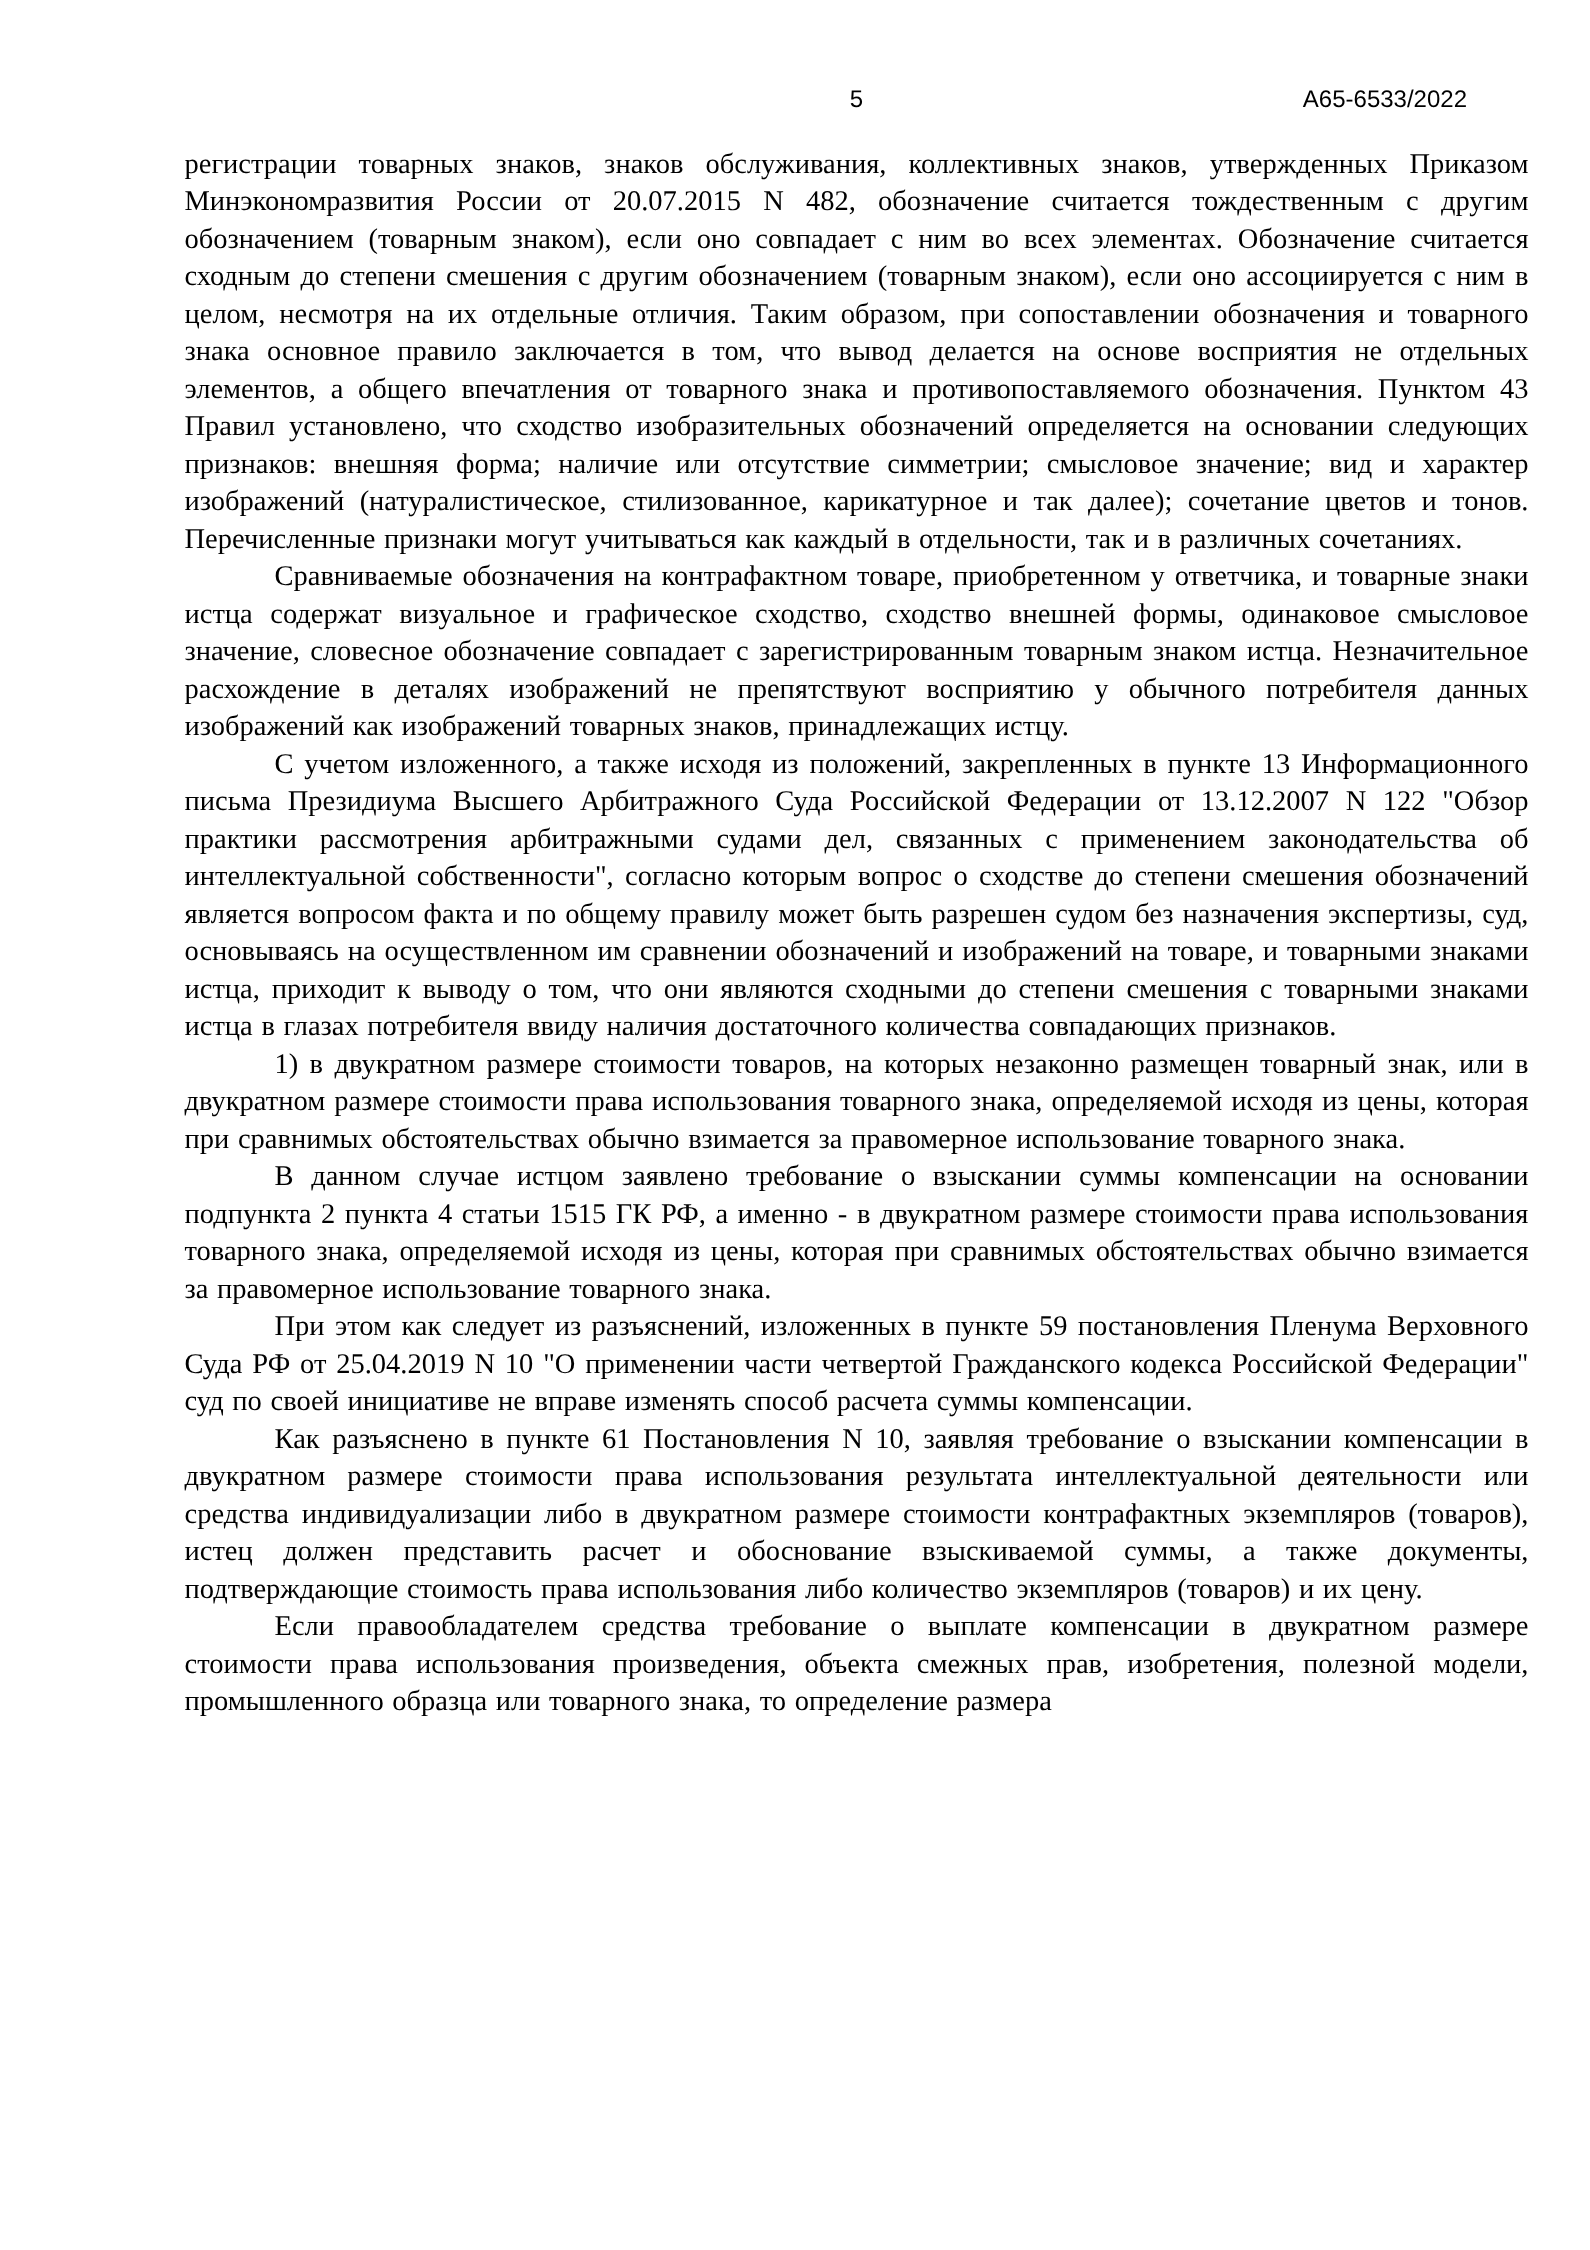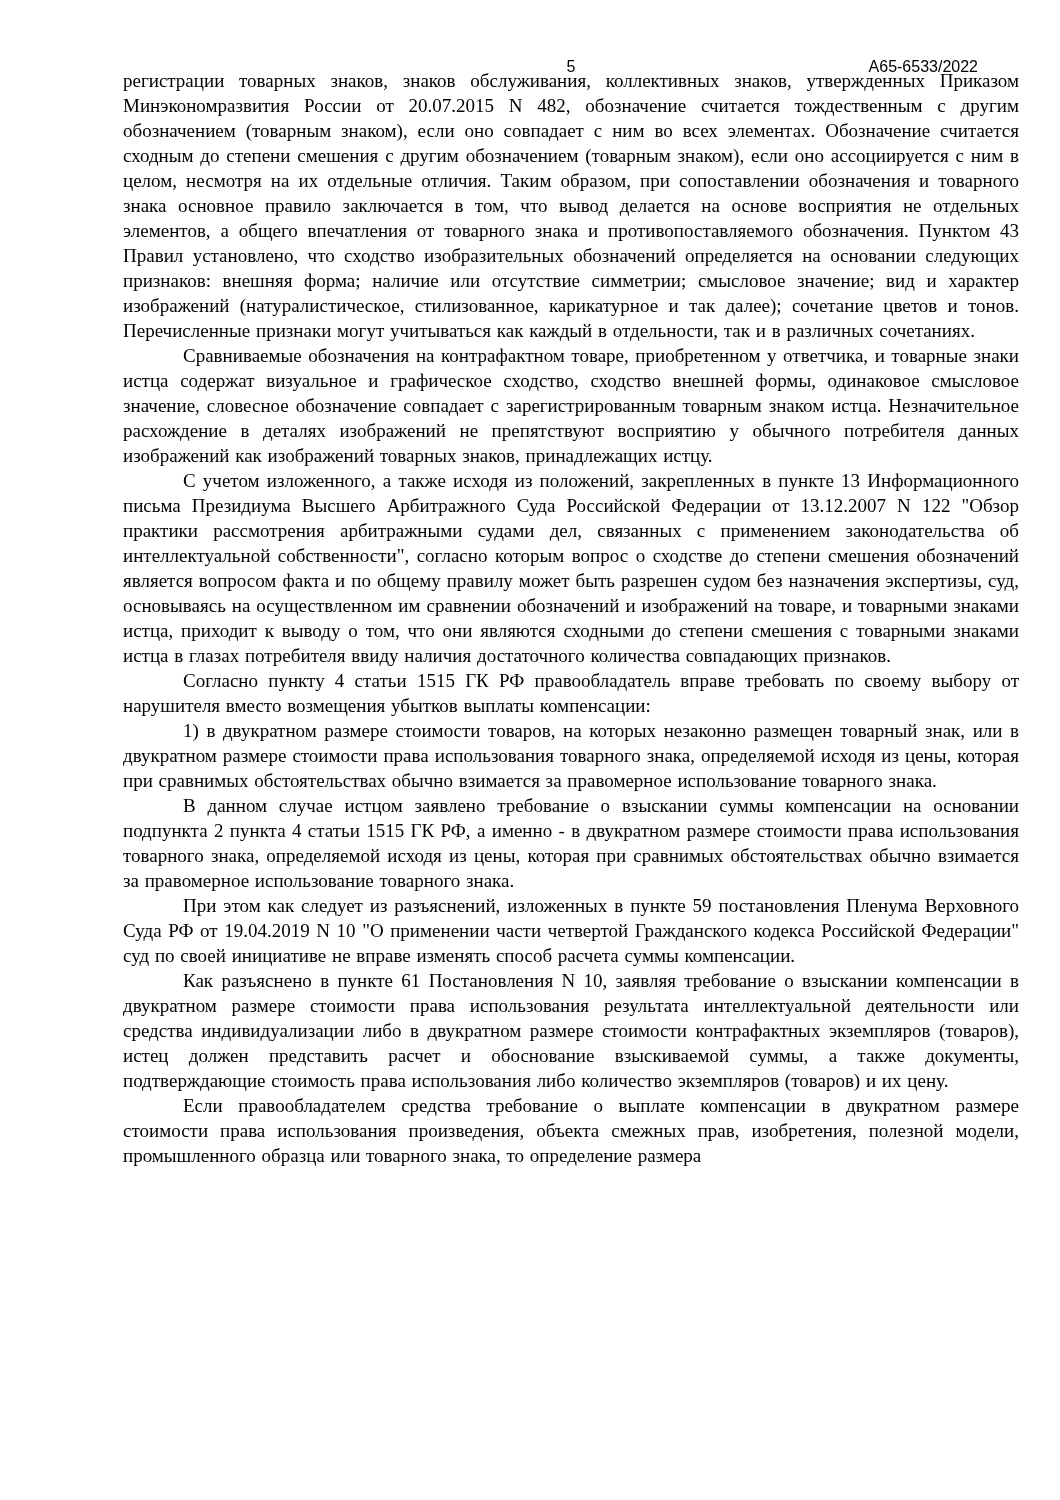--- a/index.html
+++ b/index.html
@@ -34,21 +34,21 @@
     text-align: center;
   }
   .case-number {
     position: absolute;
     right: 41px;
     top: 0;
     white-space: nowrap;
   }
   .content {
     position: absolute;
-    top: 68px;
+    top: 97px;
     left: 123px;
     width: 896px;
     text-align: justify;
     font-size: 19px;
     line-height: 25px;
     word-spacing: 1px;
   }
   .content p {
     margin: 0;
     padding: 0;
@@ -64,21 +64,20 @@
 
   <div class="page-header">
     <span class="page-number">5</span>
     <span class="case-number">А65-6533/2022</span>
   </div>
 
   <div class="content">
     <p class="para">регистрации товарных знаков, знаков обслуживания, коллективных знаков, утвержденных Приказом Минэкономразвития России от 20.07.2015 N 482, обозначение считается тождественным с другим обозначением (товарным знаком), если оно совпадает с ним во всех элементах. Обозначение считается сходным до степени смешения с другим обозначением (товарным знаком), если оно ассоциируется с ним в целом, несмотря на их отдельные отличия. Таким образом, при сопоставлении обозначения и товарного знака основное правило заключается в том, что вывод делается на основе восприятия не отдельных элементов, а общего впечатления от товарного знака и противопоставляемого обозначения. Пунктом 43 Правил установлено, что сходство изобразительных обозначений определяется на основании следующих признаков: внешняя форма; наличие или отсутствие симметрии; смысловое значение; вид и характер изображений (натуралистическое, стилизованное, карикатурное и так далее); сочетание цветов и тонов. Перечисленные признаки могут учитываться как каждый в отдельности, так и в различных сочетаниях.</p>
     <p class="para indent">Сравниваемые обозначения на контрафактном товаре, приобретенном у ответчика, и товарные знаки истца содержат визуальное и графическое сходство, сходство внешней формы, одинаковое смысловое значение, словесное обозначение совпадает с зарегистрированным товарным знаком истца. Незначительное расхождение в деталях изображений не препятствуют восприятию у обычного потребителя данных изображений как изображений товарных знаков, принадлежащих истцу.</p>
     <p class="para indent">С учетом изложенного, а также исходя из положений, закрепленных в пункте 13 Информационного письма Президиума Высшего Арбитражного Суда Российской Федерации от 13.12.2007 N 122 "Обзор практики рассмотрения арбитражными судами дел, связанных с применением законодательства об интеллектуальной собственности", согласно которым вопрос о сходстве до степени смешения обозначений является вопросом факта и по общему правилу может быть разрешен судом без назначения экспертизы, суд, основываясь на осуществленном им сравнении обозначений и изображений на товаре, и товарными знаками истца, приходит к выводу о том, что они являются сходными до степени смешения с товарными знаками истца в глазах потребителя ввиду наличия достаточного количества совпадающих признаков.</p>
-    <p class="para indent">Согласно пункту 4 статьи 1515 ГК РФ правообладатель вправе требовать по своему выбору от нарушителя вместо возмещения убытков выплаты компенсации:</p>
     <p class="para indent">1) в двукратном размере стоимости товаров, на которых незаконно размещен товарный знак, или в двукратном размере стоимости права использования товарного знака, определяемой исходя из цены, которая при сравнимых обстоятельствах обычно взимается за правомерное использование товарного знака.</p>
     <p class="para indent">В данном случае истцом заявлено требование о взыскании суммы компенсации на основании подпункта 2 пункта 4 статьи 1515 ГК РФ, а именно - в двукратном размере стоимости права использования товарного знака, определяемой исходя из цены, которая при сравнимых обстоятельствах обычно взимается за правомерное использование товарного знака.</p>
-    <p class="para indent">При этом как следует из разъяснений, изложенных в пункте 59 постановления Пленума Верховного Суда РФ от 19.04.2019 N 10 "О применении части четвертой Гражданского кодекса Российской Федерации" суд по своей инициативе не вправе изменять способ расчета суммы компенсации.</p>
+    <p class="para indent">При этом как следует из разъяснений, изложенных в пункте 59 постановления Пленума Верховного Суда РФ от 25.04.2019 N 10 "О применении части четвертой Гражданского кодекса Российской Федерации" суд по своей инициативе не вправе изменять способ расчета суммы компенсации.</p>
     <p class="para indent">Как разъяснено в пункте 61 Постановления N 10, заявляя требование о взыскании компенсации в двукратном размере стоимости права использования результата интеллектуальной деятельности или средства индивидуализации либо в двукратном размере стоимости контрафактных экземпляров (товаров), истец должен представить расчет и обоснование взыскиваемой суммы, а также документы, подтверждающие стоимость права использования либо количество экземпляров (товаров) и их цену.</p>
     <p class="para indent">Если правообладателем средства требование о выплате компенсации в двукратном размере стоимости права использования произведения, объекта смежных прав, изобретения, полезной модели, промышленного образца или товарного знака, то определение размера</p>
   </div>
 
 </div>
 
 </body></html>

